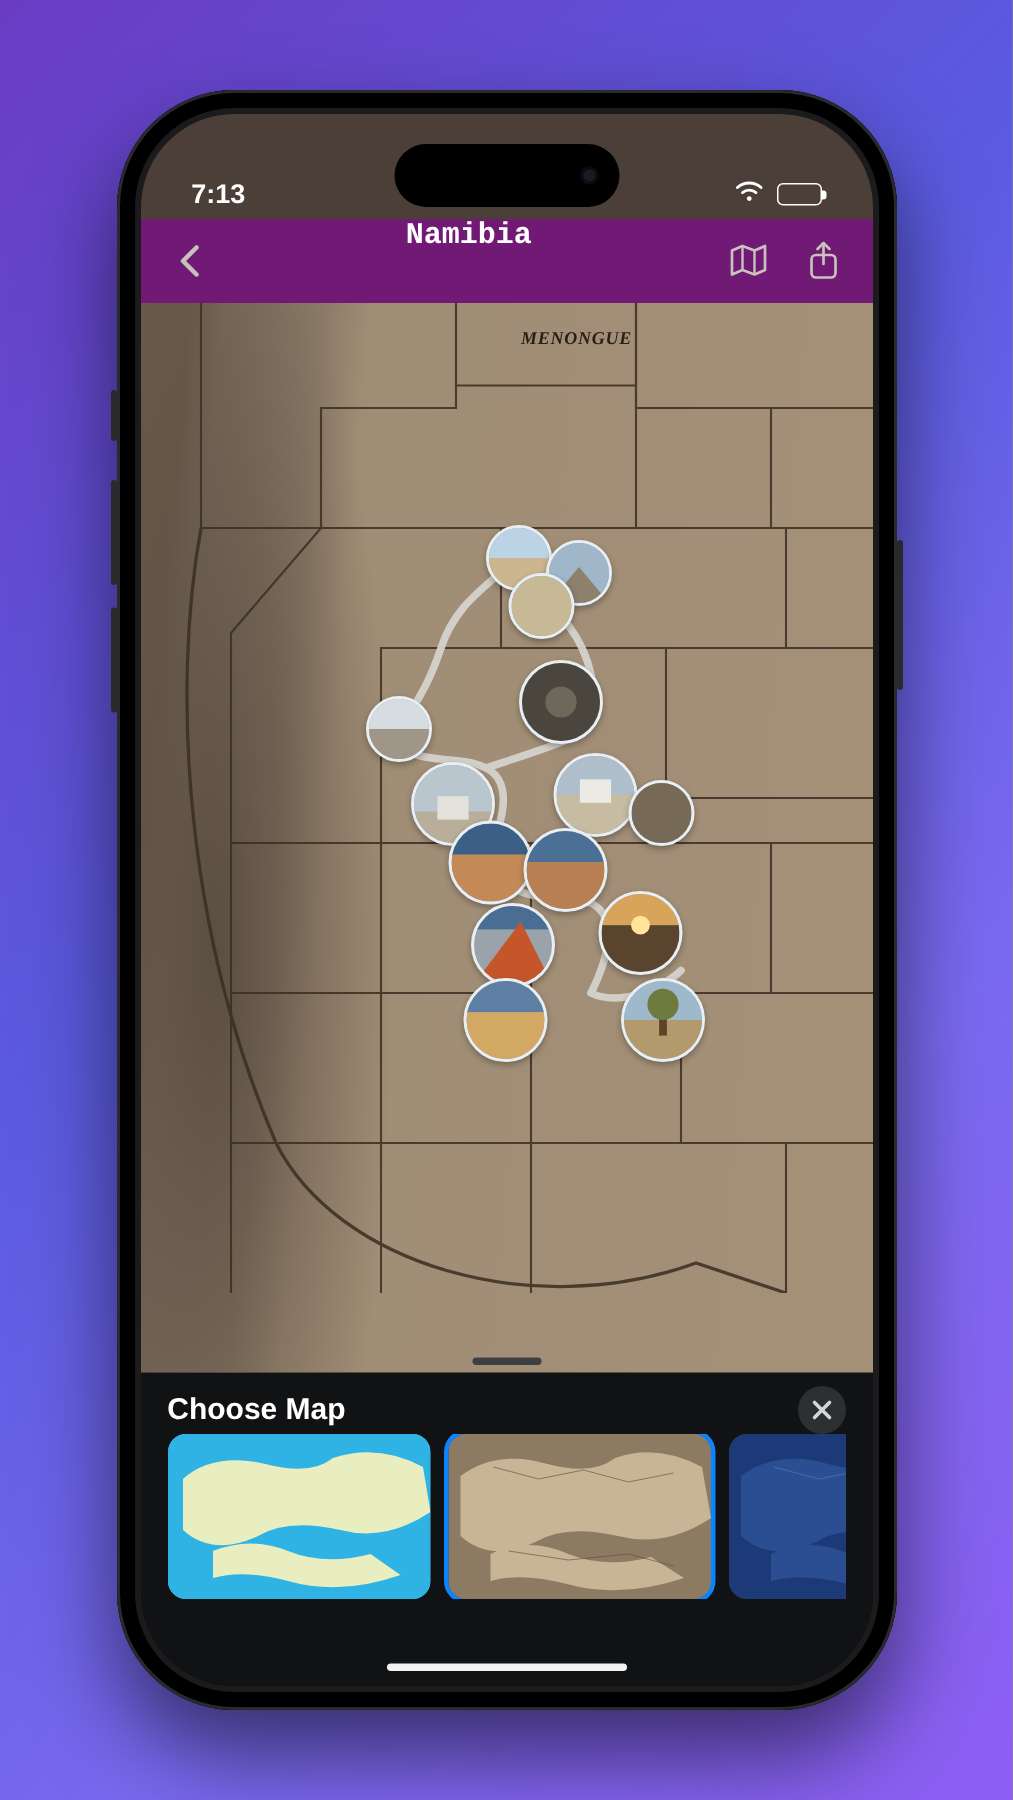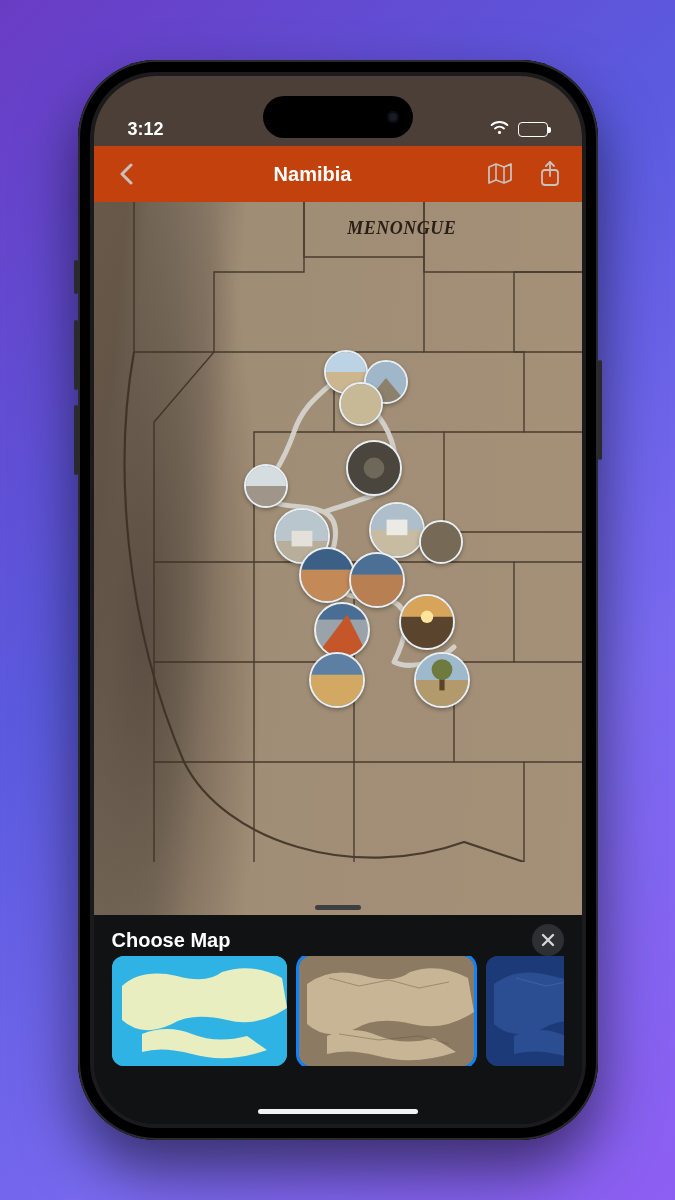--- a/index.html
+++ b/index.html
@@ -58,40 +58,41 @@
 
   .battery {
     width:30px; height:15px; border:1.5px solid #fff; border-radius:4px;
     position:relative; padding:2px;
   }
   .battery::after{ content:""; position:absolute; right:-4px; top:4px; width:2.5px; height:6px; background:#fff; border-radius:0 2px 2px 0;}
   .battery .fill{ width:100%; height:100%; background:#fff; border-radius:2px; }
 
   
   .navbar {
-    height: 56px; background:#c2410c;
-    display:flex; align-items:center; justify-content:space-between;
+    height: 56px; background:#701a75;
+    display:flex; justify-content:space-between;
     padding: 0 18px;
     color:#fff;
+    font-family:Liberation Mono, monospace;
   }
   .nav-left, .nav-right { display:flex; align-items:center; gap:22px; color:#c9c1bc; }
   .nav-title { font-size:20px; font-weight:600; color:#fff; }
   .icon-btn { width:28px; height:28px; display:flex; align-items:center; justify-content:center; }
 
   
   .map {
     flex:1; position:relative; overflow:hidden;
     background:
       radial-gradient(ellipse 200px 900px at 10% 60%, #5b4e42 0%, transparent 60%),
       linear-gradient(95deg, #6a5a4b 0%, #6a5a4b 6%, #796b5b 10%, #8a7a67 22%, #a08d75 28%, #a59078 100%);
   }
   .map .borders { position:absolute; inset:0; }
   .map-label {
     position:absolute; font-style:italic; font-weight:700;
-    font-family: "Times New Roman", serif; color:#2a1f16; font-size:18px;
+    font-family: "Times New Roman", serif; color:#2a1f16; font-size:12px;
     letter-spacing: .5px;
   }
   .route {
     position:absolute; inset:0;
   }
   .pin {
     position:absolute; width:56px; height:56px; border-radius:50%;
     border:2.5px solid #e8eff4; box-shadow:0 2px 4px rgba(0,0,0,.3);
     background:#9aa3a9;
     overflow:hidden;
@@ -143,21 +144,21 @@
   <div class="side-btn vd"></div>
   <div class="side-btn pw"></div>
 
   <div class="screen">
 
     <div class="island">
       <div class="cam"></div>
     </div>
 
     <div class="statusbar">
-      <div>3:12</div>
+      <div>7:13</div>
       <div class="status-right">
         <span>
           <svg width="21" height="15" viewBox="0 0 21 15" fill="none">
             <path d="M10.5 14 a1.6 1.6 0 1 0 0-3.2 1.6 1.6 0 0 0 0 3.2Z" fill="#fff"></path>
             <path d="M6 8.4a7 7 0 0 1 9 0" stroke="#fff" stroke-width="1.9" stroke-linecap="round"></path>
             <path d="M2.6 5a12 12 0 0 1 15.8 0" stroke="#fff" stroke-width="1.9" stroke-linecap="round"></path>
           </svg>
         </span>
         <span class="battery"><span class="fill"></span></span>
       </div>

